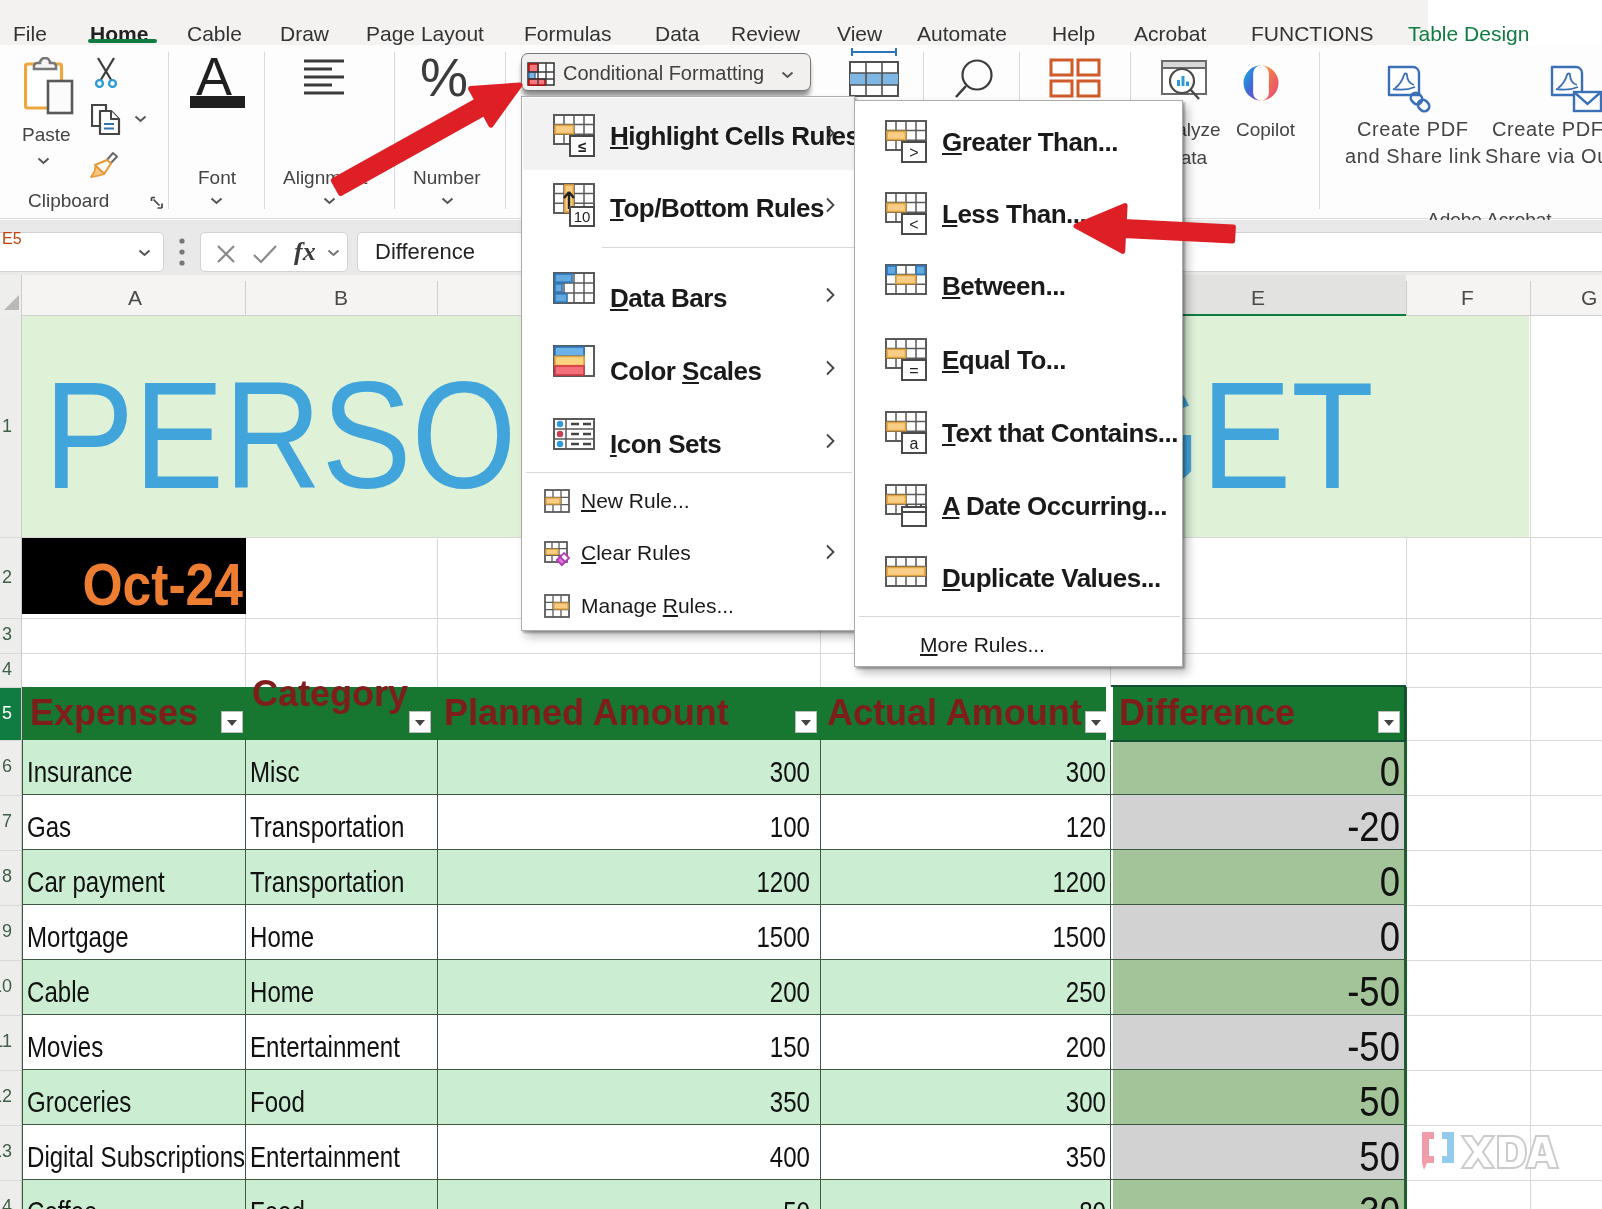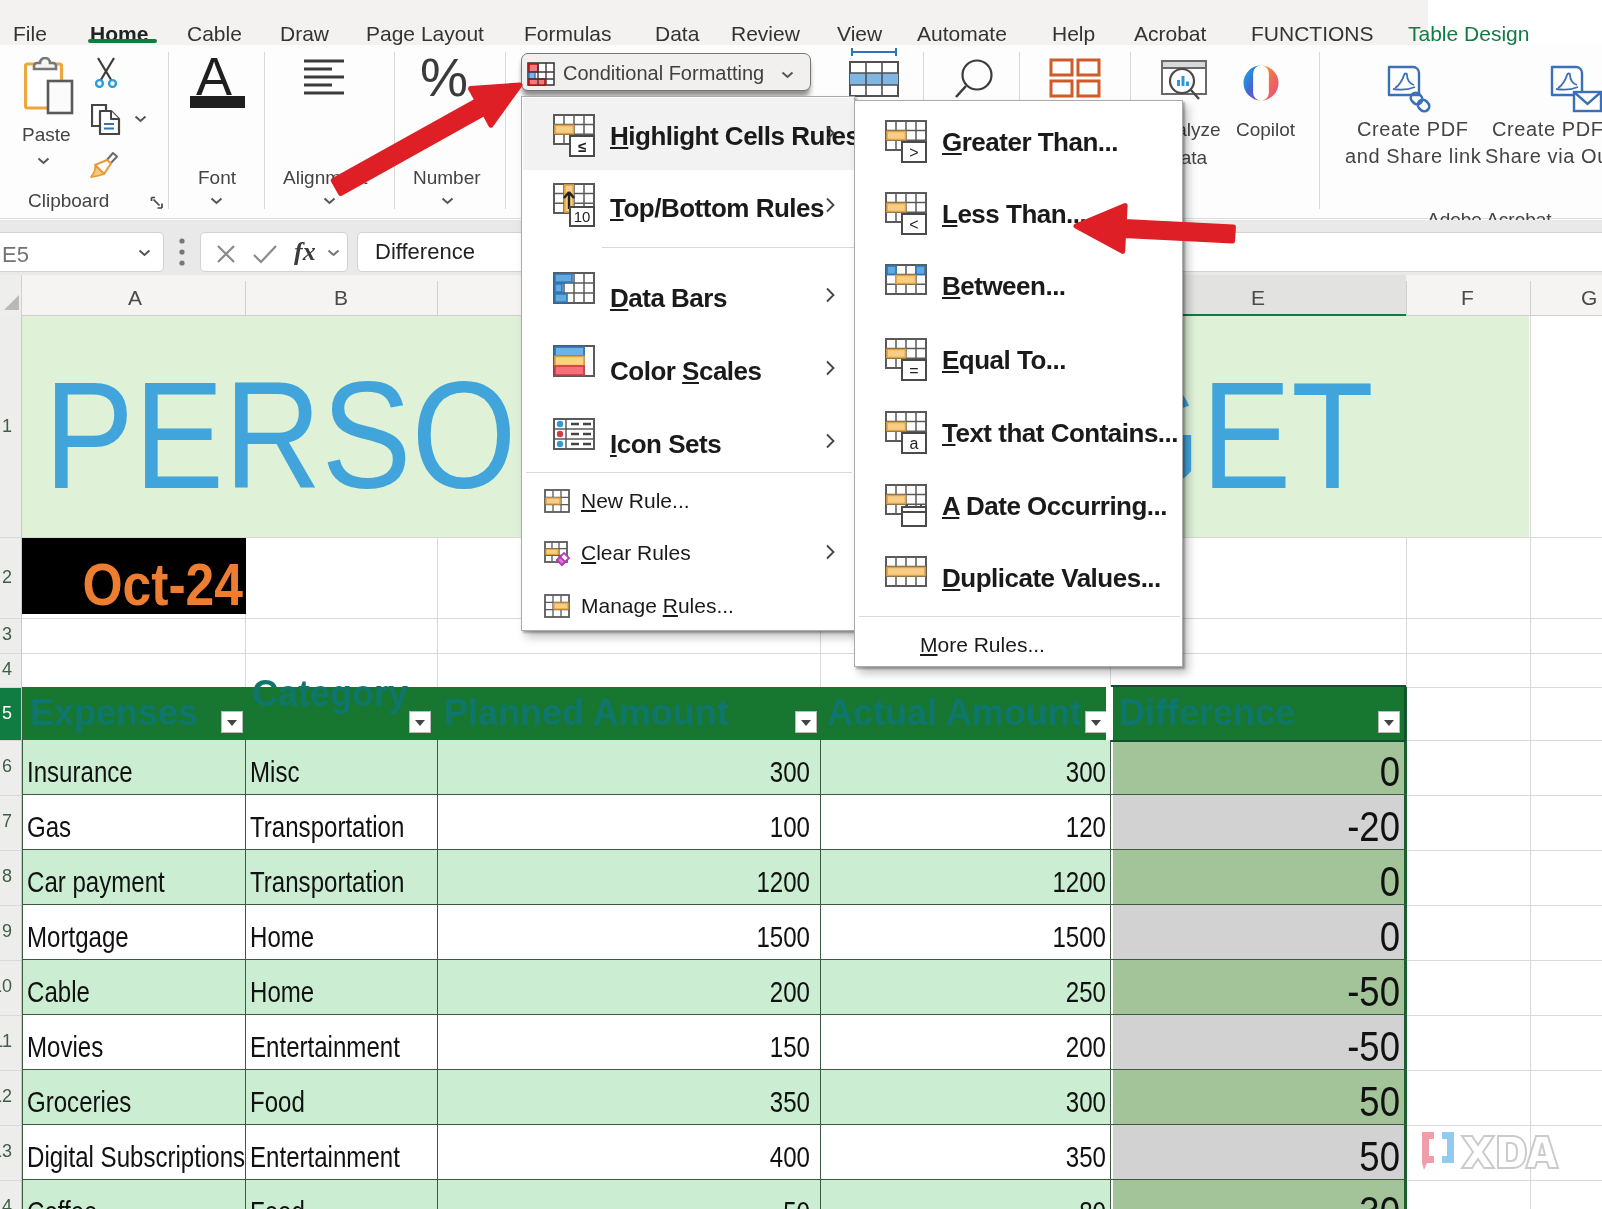--- a/index.html
+++ b/index.html
@@ -22,21 +22,21 @@
   #colhdr { left:0; top:275px; width:1602px; height:41px; background:#f5f4f3; border-bottom:1px solid #cfcfcf; }
   .collet { position:absolute; top:11px; font-size:21px; color:#4a4a4a; }
   .coltick { position:absolute; top:6px; bottom:0; width:1px; background:#cfcfcf; }
   
   #grid { left:0; top:316px; width:1602px; height:893px; background:#fff; }
   .vline { position:absolute; width:1px; background:#d9d9d9; }
   .hline { position:absolute; height:1px; background:#d9d9d9; }
   #rowhdr { position:absolute; left:0; top:0; width:22px; height:893px; background:#ededec; border-right:1px solid #c9c9c9; overflow:hidden; }
   .rownum { position:absolute; width:30px; text-align:right; right:9px; font-size:18px; color:#3e5e46; }
   
-  .thead { position:absolute; background:#17762f; color:#0f766e; font-weight:bold; font-size:36px; }
+  .thead { position:absolute; background:#17762f; color:#7f1d1d; font-weight:bold; font-size:36px; }
   .trow  { position:absolute; font-size:29px; color:#111; line-height:64px; height:55px; transform:scaleX(0.83); transform-origin:0 50%; }
   .trowR { position:absolute; font-size:29px; color:#111; line-height:64px; height:55px; transform:scaleX(0.83); transform-origin:100% 50%; text-align:right; }
   .trowD { position:absolute; font-size:43px; color:#111; line-height:62px; height:55px; transform:scaleX(0.85); transform-origin:100% 50%; text-align:right; }
   .fbtn { position:absolute; width:22px; height:22px; background:#fff; border:1px solid #bbb; }
   .fbtn:after { content:""; position:absolute; left:5px; top:8px; border-left:5px solid transparent; border-right:5px solid transparent; border-top:6px solid #444; }
   
   .panel { position:absolute; background:#fff; border:1px solid #ababab; box-shadow:2px 2px 2px rgba(0,0,0,0.3), 5px 6px 9px rgba(0,0,0,0.25); }
   .mtext { position:absolute; font-weight:bold; font-size:26px; letter-spacing:-0.5px; color:#1a1a1a; white-space:nowrap; }
   .mtext2 { position:absolute; font-size:21px; color:#1a1a1a; white-space:nowrap; }
   .marrow { position:absolute; width:10px; height:16px; }
@@ -210,21 +210,21 @@
       <rect x="25" y="28" width="27" height="19" fill="#fff" stroke="#3b6fb6" stroke-width="2.4"></rect>
       <path d="M25 28 L38.5 40 L52 28" fill="none" stroke="#3b6fb6" stroke-width="2.4"></path>
     </svg>
     <div class="rlabel" style="left:1492px; top:73px; font-size:20px; letter-spacing:0.6px;">Create PDF</div>
     <div class="rlabel" style="left:1485px; top:100px; font-size:20px; letter-spacing:0.6px;">Share via Ou</div>
     <div class="rlabel" style="left:1427px; top:164px;">Adobe Acrobat</div>
   </div>
 
   <div class="abs" id="fbar">
     <div class="fbox" style="left:-30px; width:194px;"></div>
-    <div class="abs" style="left:2px; top:22px; font-size:22px; color:#737373;">E5</div>
+    <div class="abs" style="left:2px; top:10px; font-size:16px; color:#c2410c;">E5</div>
     <svg class="chev" style="left:138px; top:29px;" viewBox="0 0 13 8">
         <path d="M1.5 1.5 L6.5 6 L11.5 1.5" fill="none" stroke="#555" stroke-width="2"></path>
       </svg>
     <svg class="abs" style="left:179px; top:18px;" width="6" height="28" viewBox="0 0 6 28">
         <circle cx="3" cy="3" r="2.6" fill="#777"></circle>
         <circle cx="3" cy="14" r="2.6" fill="#777"></circle>
         <circle cx="3" cy="25" r="2.6" fill="#777"></circle>
       </svg>
     <div class="fbox" style="left:200px; width:148px;"></div>
     <svg class="abs" style="left:215px; top:23px;" width="22" height="22" viewBox="0 0 22 22">

